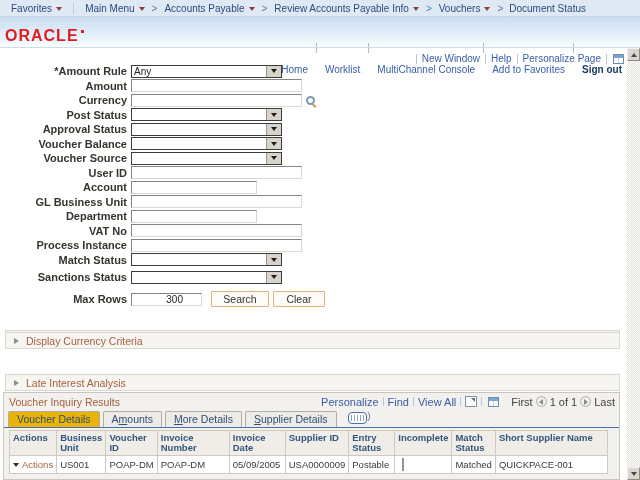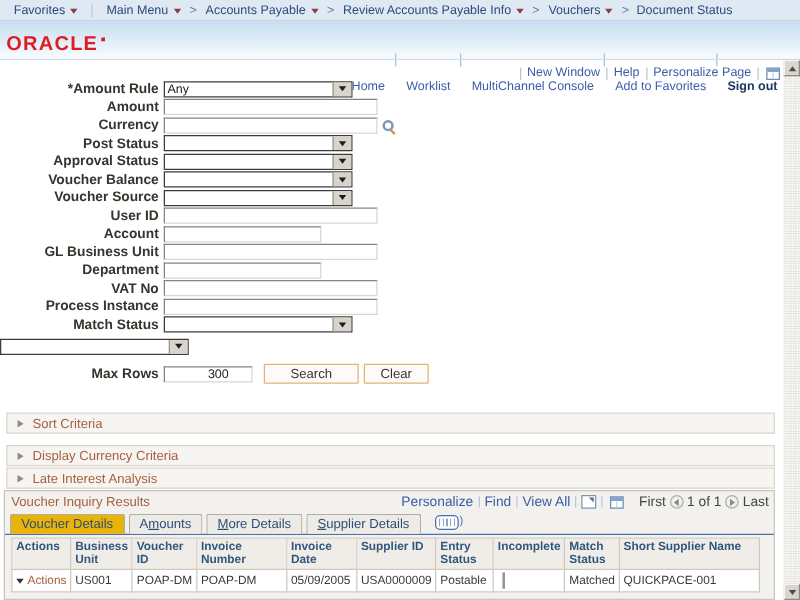--- a/index.html
+++ b/index.html
@@ -56,21 +56,21 @@
   .txt.mr{width:33px;text-align:right;}
   .lookup{width:13px;height:13px;position:relative;margin-left:2px;cursor:pointer;}
   .lookup::before{content:"";position:absolute;left:2px;top:2px;width:5px;height:5px;
                   border:2px solid #7b96bb;border-radius:50%;}
   .lookup::after{content:"";position:absolute;left:9px;top:9px;width:5px;height:2px;
                  background:#c59a55;transform:rotate(45deg);transform-origin:0 0;}
   .frow.sanctions{margin-top:3px;}
   .frow.maxrows{margin-top:6px;height:17px;}
   .btn{border:1px solid #e2b278;background:#fcfbf8;font-family:inherit;font-size:10.5px;color:#333;
        height:16px;cursor:pointer;border-radius:1px;}
-  .btn.search{width:76px;margin-left:9px;}
+  .btn.search{width:58px;margin-left:9px;}
   .btn.clear{width:52px;margin-left:4px;}
 
   
   .section{position:absolute;left:5px;width:613px;height:15px;background:#f7f5f2;
            border:1px solid #dbd6ce;display:flex;align-items:center;font-size:10.5px;
            color:#a6603e;cursor:pointer;}
   .sec-tri{width:0;height:0;border-top:3px solid transparent;border-bottom:3px solid transparent;
            border-left:5px solid #8e8c88;margin:0 7px 0 8px;}
 
   
@@ -296,41 +296,42 @@
       <label class="flabel">Match Status</label>
       <div class="sel">
         <span class="sel-val"></span>
         <span class="sel-btn">
             <span class="sel-tri"></span>
           </span>
       </div>
     </div>
 
     <div class="frow sanctions">
+      <label class="flabel">Sanctions Status</label>
       <div class="sel">
         <span class="sel-val"></span>
         <span class="sel-btn">
             <span class="sel-tri"></span>
           </span>
       </div>
     </div>
 
     <div class="frow maxrows">
       <label class="flabel">Max Rows</label>
       <input class="txt mr" value="300" style="">
       <button class="btn search">Search</button>
       <button class="btn clear">Clear</button>
     </div>
   </div>
 
   <div class="section" style="top:330px">
     <span class="sec-tri"></span>
     <span>Sort Criteria</span>
   </div>
-  <div class="section" style="top:356px">
+  <div class="section" style="top:332px">
     <span class="sec-tri"></span>
     <span>Display Currency Criteria</span>
   </div>
   <div class="section" style="top:374px">
     <span class="sec-tri"></span>
     <span>Late Interest Analysis</span>
   </div>
 
   <div class="results">
     <div class="res-head">

